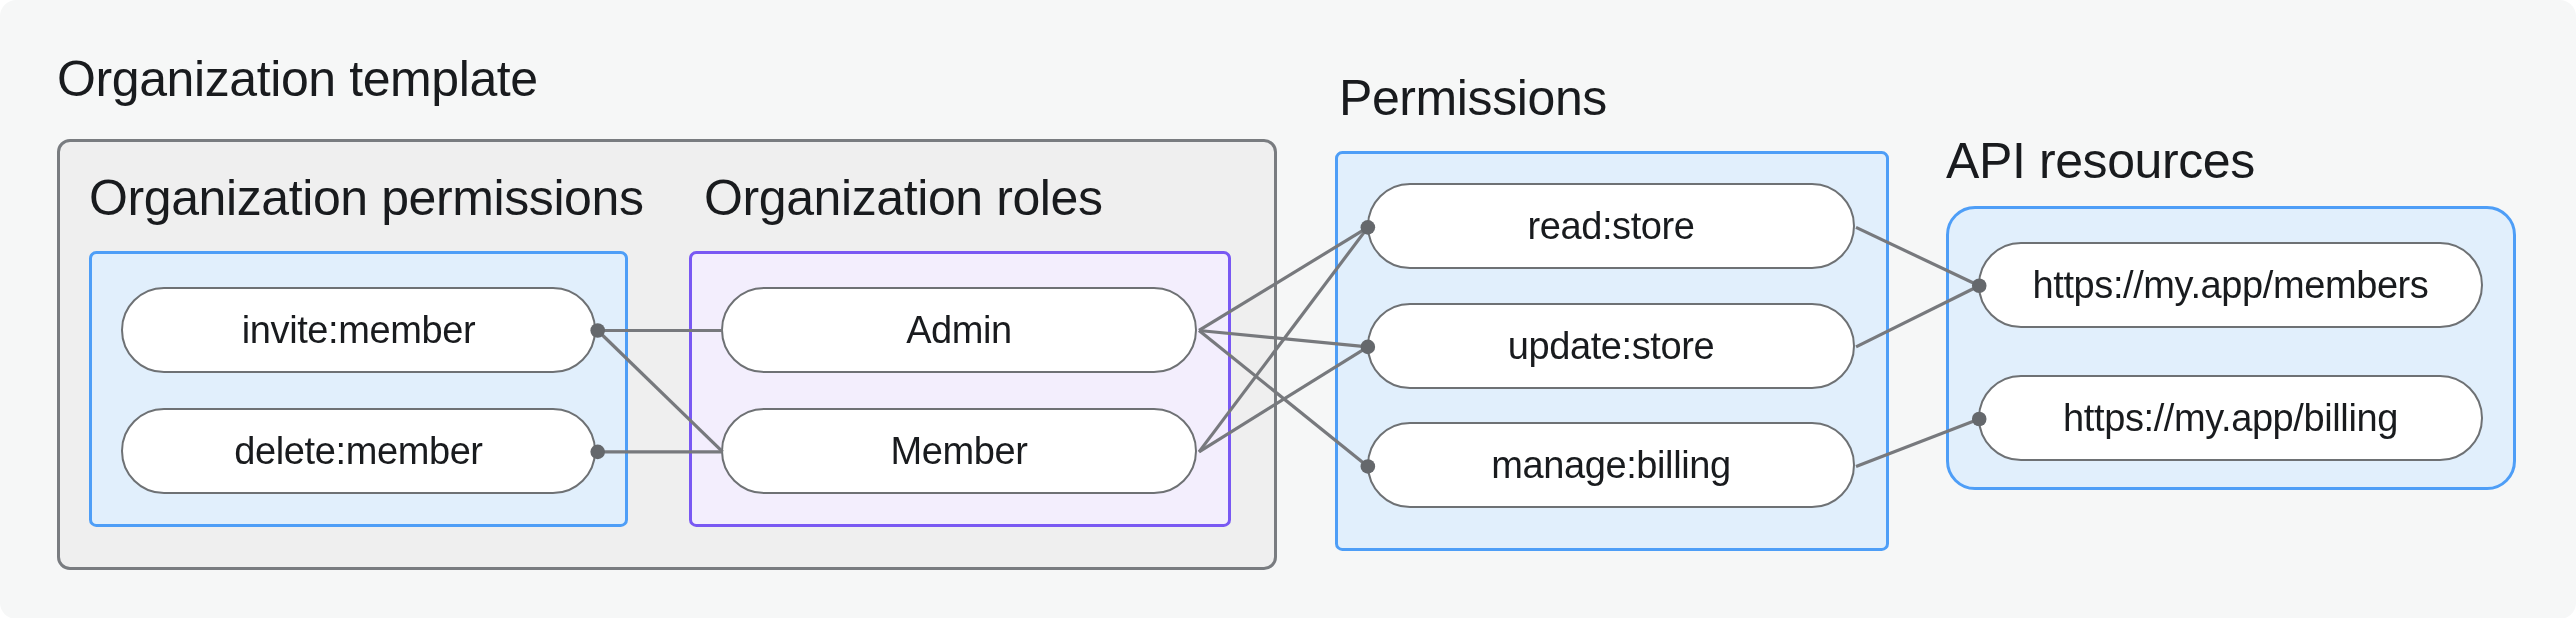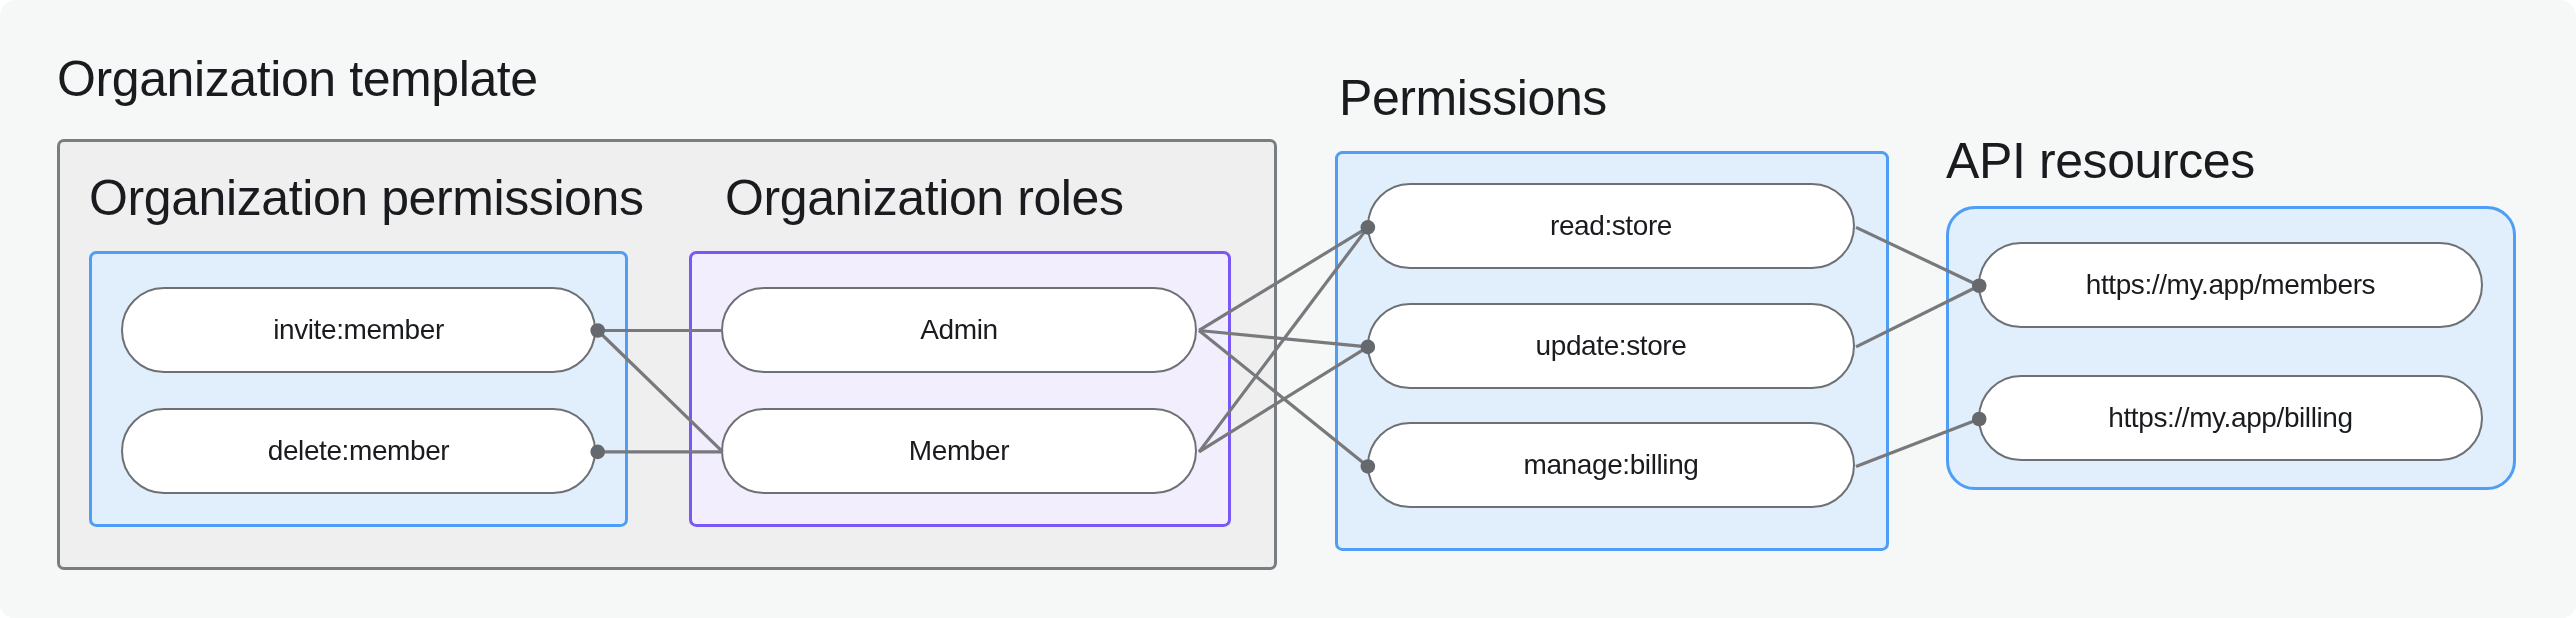--- a/index.html
+++ b/index.html
@@ -30,58 +30,58 @@
     font-size:50px;
     line-height:42px;
     letter-spacing:-0.4px;
     color:var(--text);
     white-space:nowrap;
   }
   .group-box{
     position:absolute;
     background:var(--group-bg);
     border:3.7px solid var(--group-border);
-    border-radius:7px;
+    border-radius:13px;
   }
   .section{
     position:absolute;
     border-radius:7.3px;
   }
   .section.blue{background:var(--blue-bg);border:3.7px solid var(--blue-border);}
   .section.purple{background:var(--purple-bg);border:3.7px solid var(--purple-border);}
   .pill{
     position:absolute;
     background:var(--pill-bg);
     border:2.7px solid var(--pill-border);
     border-radius:43px;
     height:86px;
     box-sizing:border-box;
     display:flex;align-items:center;justify-content:center;
-    font-size:28px;
+    font-size:38px;
     letter-spacing:-0.4px;
     color:var(--text);
     white-space:nowrap;
   }
   #edge-layer{
     position:absolute;left:0;top:0;
     pointer-events:none;
   }
 </style>
 </head>
 <body>
 
 <div class="canvas" id="canvas">
 
   <div class="dlabel" style="left:57px;top:58px;">Organization template</div>
 
   <div class="group-box" style="left:57px;top:139px;width:1214px;height:425px;">
 
     <div class="dlabel" style="left:29px;top:35px;">Organization permissions</div>
 
-    <div class="dlabel" style="left:665px;top:35px;">Organization roles</div>
+    <div class="dlabel" style="left:644px;top:35px;">Organization roles</div>
 
     <div class="section blue" style="left:29px;top:109px;width:539px;height:276px;box-sizing:border-box;">
       <div class="pill" style="left:29px;top:33px;width:475px;">invite:member</div>
       <div class="pill" style="left:29px;top:154px;width:475px;">delete:member</div>
     </div>
 
     <div class="section purple" style="left:629px;top:109px;width:542px;height:276px;box-sizing:border-box;">
       <div class="pill" style="left:29px;top:33px;width:476px;">Admin</div>
       <div class="pill" style="left:29px;top:154px;width:476px;">Member</div>
     </div>

